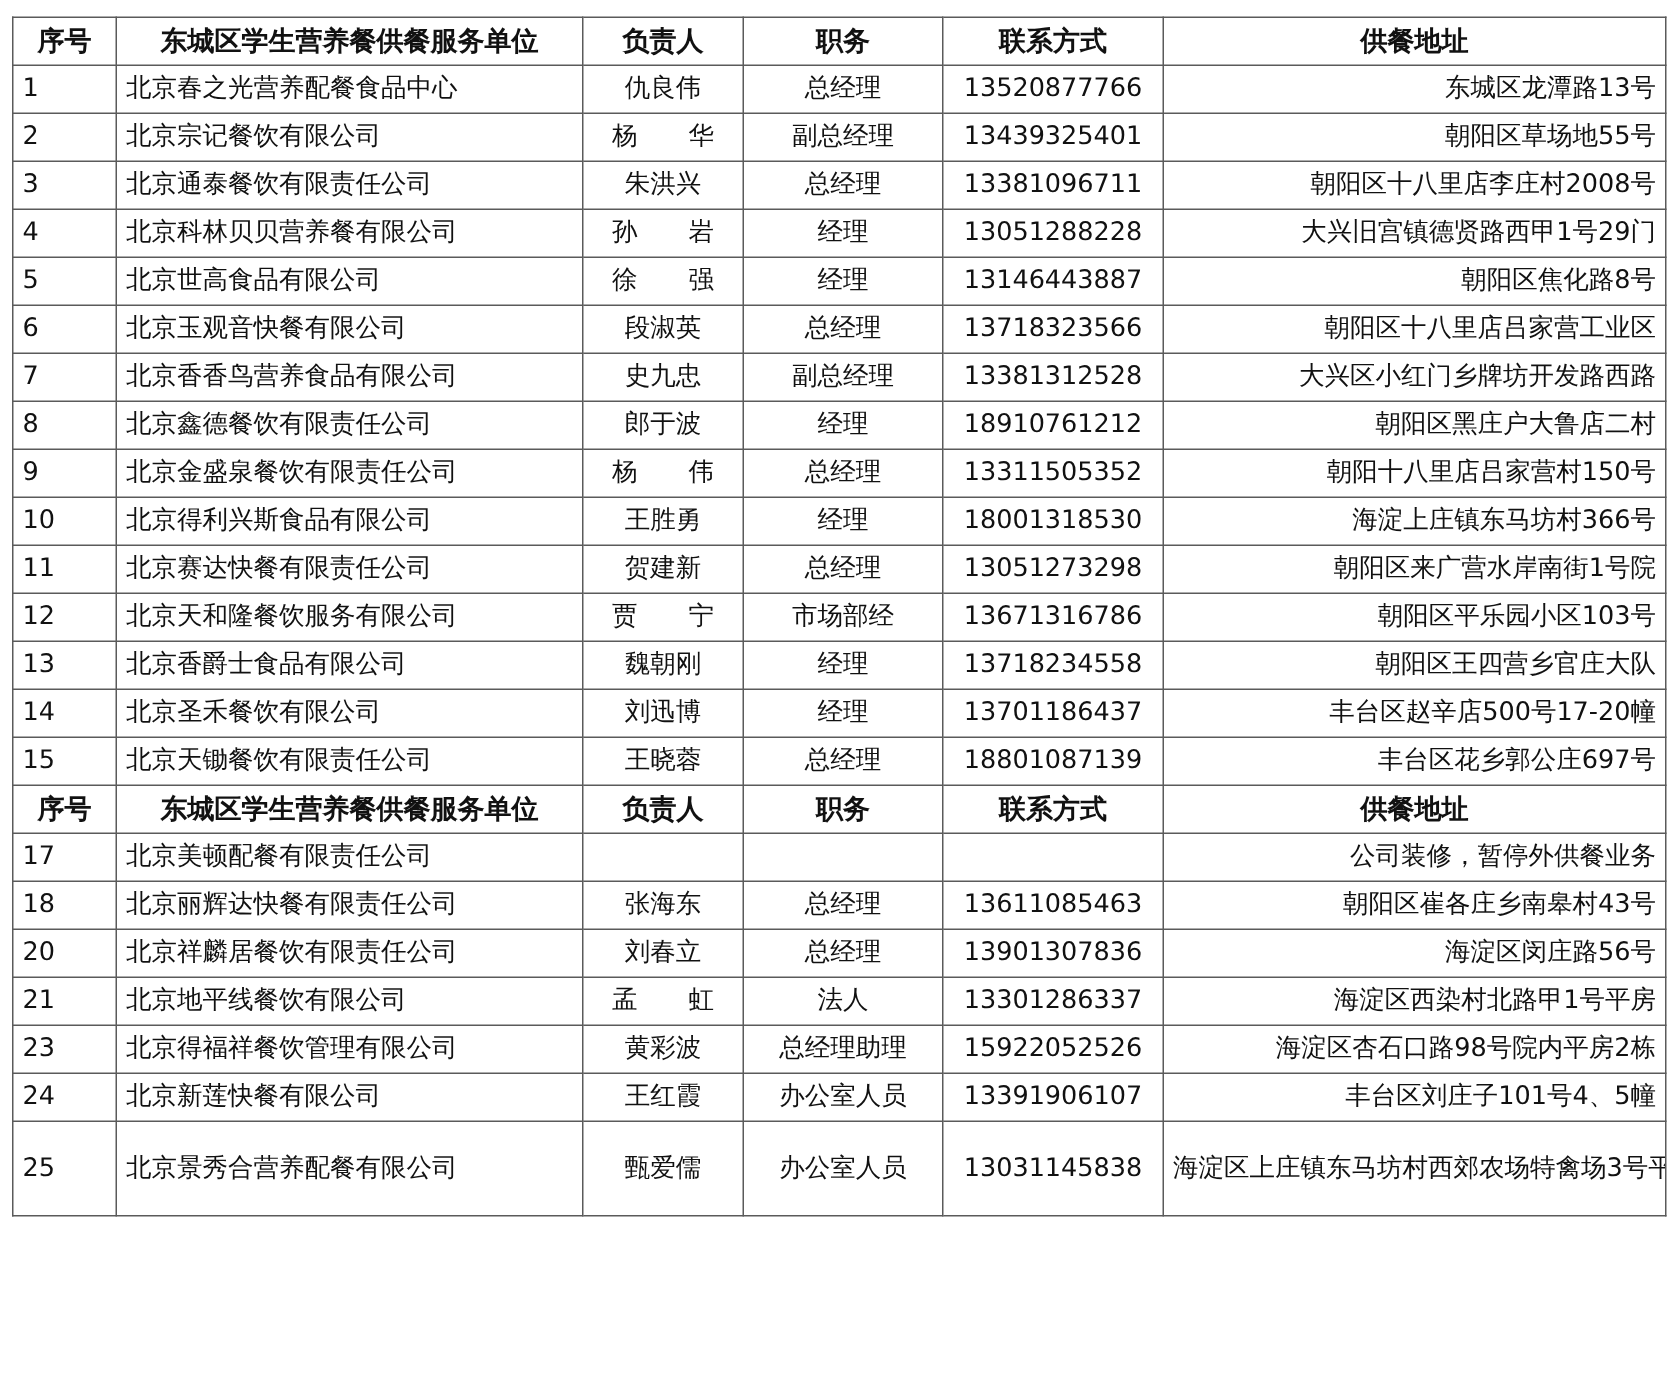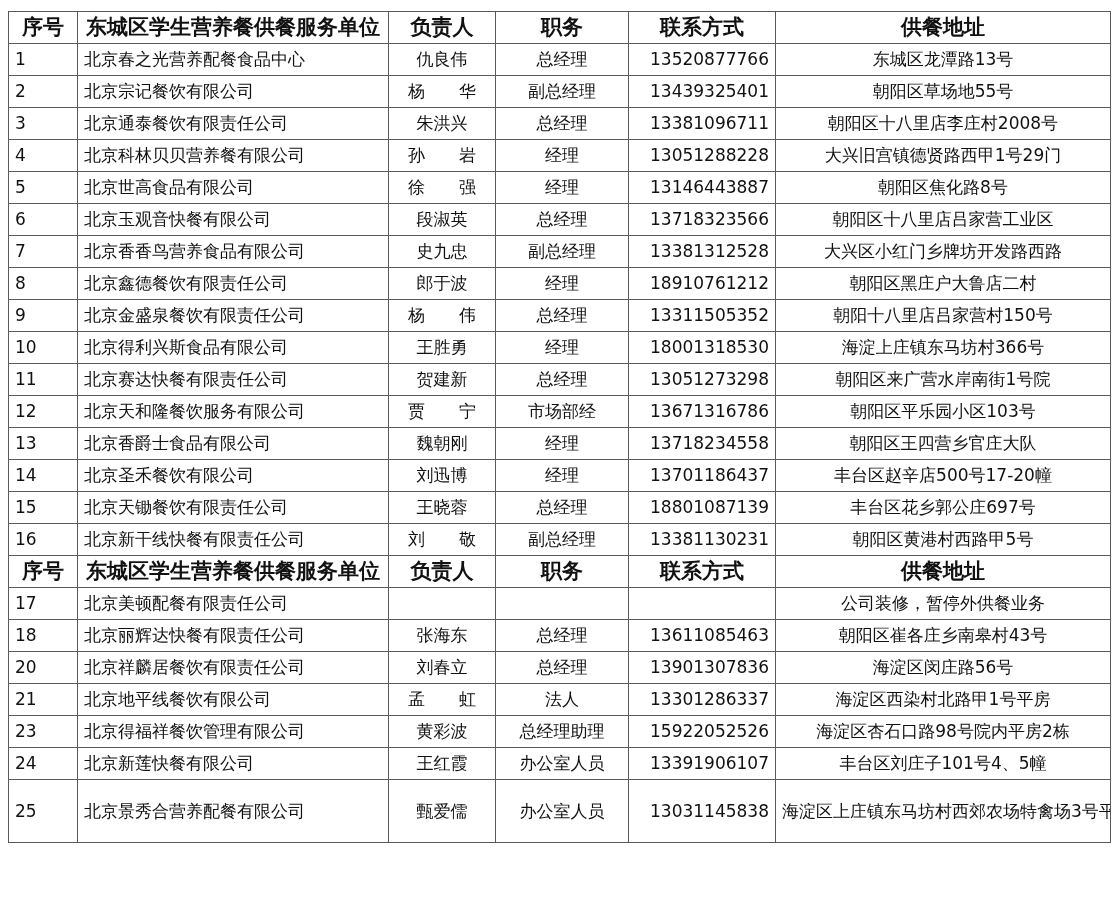--- a/index.html
+++ b/index.html
@@ -3,27 +3,27 @@
   <meta charset="utf-8">
   <style>
     html, body { margin: 0; padding: 0; background: #ffffff; }
     body { width: 1117px; height: 915px; position: relative; overflow: hidden;
            font-family: "DejaVu Sans", "Liberation Sans", sans-serif; color: #111; }
     table.grid { position: absolute; left: 8px; top: 11px; border-collapse: collapse;
                  table-layout: fixed; width: 1102px; }
     table.grid td, table.grid th { border: 1px solid #5a5a5a; padding: 0 6px; height: 31px;
                  font-size: 17px; white-space: nowrap; overflow: hidden; vertical-align: middle;
                  line-height: 31px; }
-    table.grid th { font-weight: bold; font-size: 21px; text-align: center; }
+    table.grid th { font-weight: bold; font-size: 18px; text-align: center; }
     th.left-head { text-align: left; }
     td.c-name { text-align: left; margin-left: 12px; }
     td.c-no { text-align: left; }
     td.c-person, td.c-role { text-align: center; }
-    td.c-phone { text-align: right; padding-left: 6px; }
-    td.c-addr { text-align: center; }
+    td.c-phone { text-align: center; padding-left: 6px; }
+    td.c-addr { text-align: right; }
     td.wrap { white-space: normal; line-height: 30px; }
     tr.no-top td { border-top-color: transparent; }
     tr.tall td { height: 62px; }
   </style>
 </head>
 <body>
 
 <table class="grid">
   <colgroup>
     <col style="width:69px">
@@ -156,28 +156,20 @@
       </tr>
       <tr>
         <td class="c-no">15</td>
         <td class="c-name">北京天锄餐饮有限责任公司</td>
         <td class="c-person">王晓蓉</td>
         <td class="c-role">总经理</td>
         <td class="c-phone">18801087139</td>
         <td class="c-addr">丰台区花乡郭公庄697号</td>
       </tr>
       <tr>
-        <td class="c-no">16</td>
-        <td class="c-name">北京新干线快餐有限责任公司</td>
-        <td class="c-person">刘　　敬</td>
-        <td class="c-role">副总经理</td>
-        <td class="c-phone">13381130231</td>
-        <td class="c-addr">朝阳区黄港村西路甲5号</td>
-      </tr>
-      <tr>
         <th>序号</th>
         <th>东城区学生营养餐供餐服务单位</th>
         <th>负责人</th>
         <th>职务</th>
         <th class="left-head">联系方式</th>
         <th class="left-head">供餐地址</th>
       </tr>
       <tr>
         <td class="c-no">17</td>
         <td class="c-name">北京美顿配餐有限责任公司</td>

